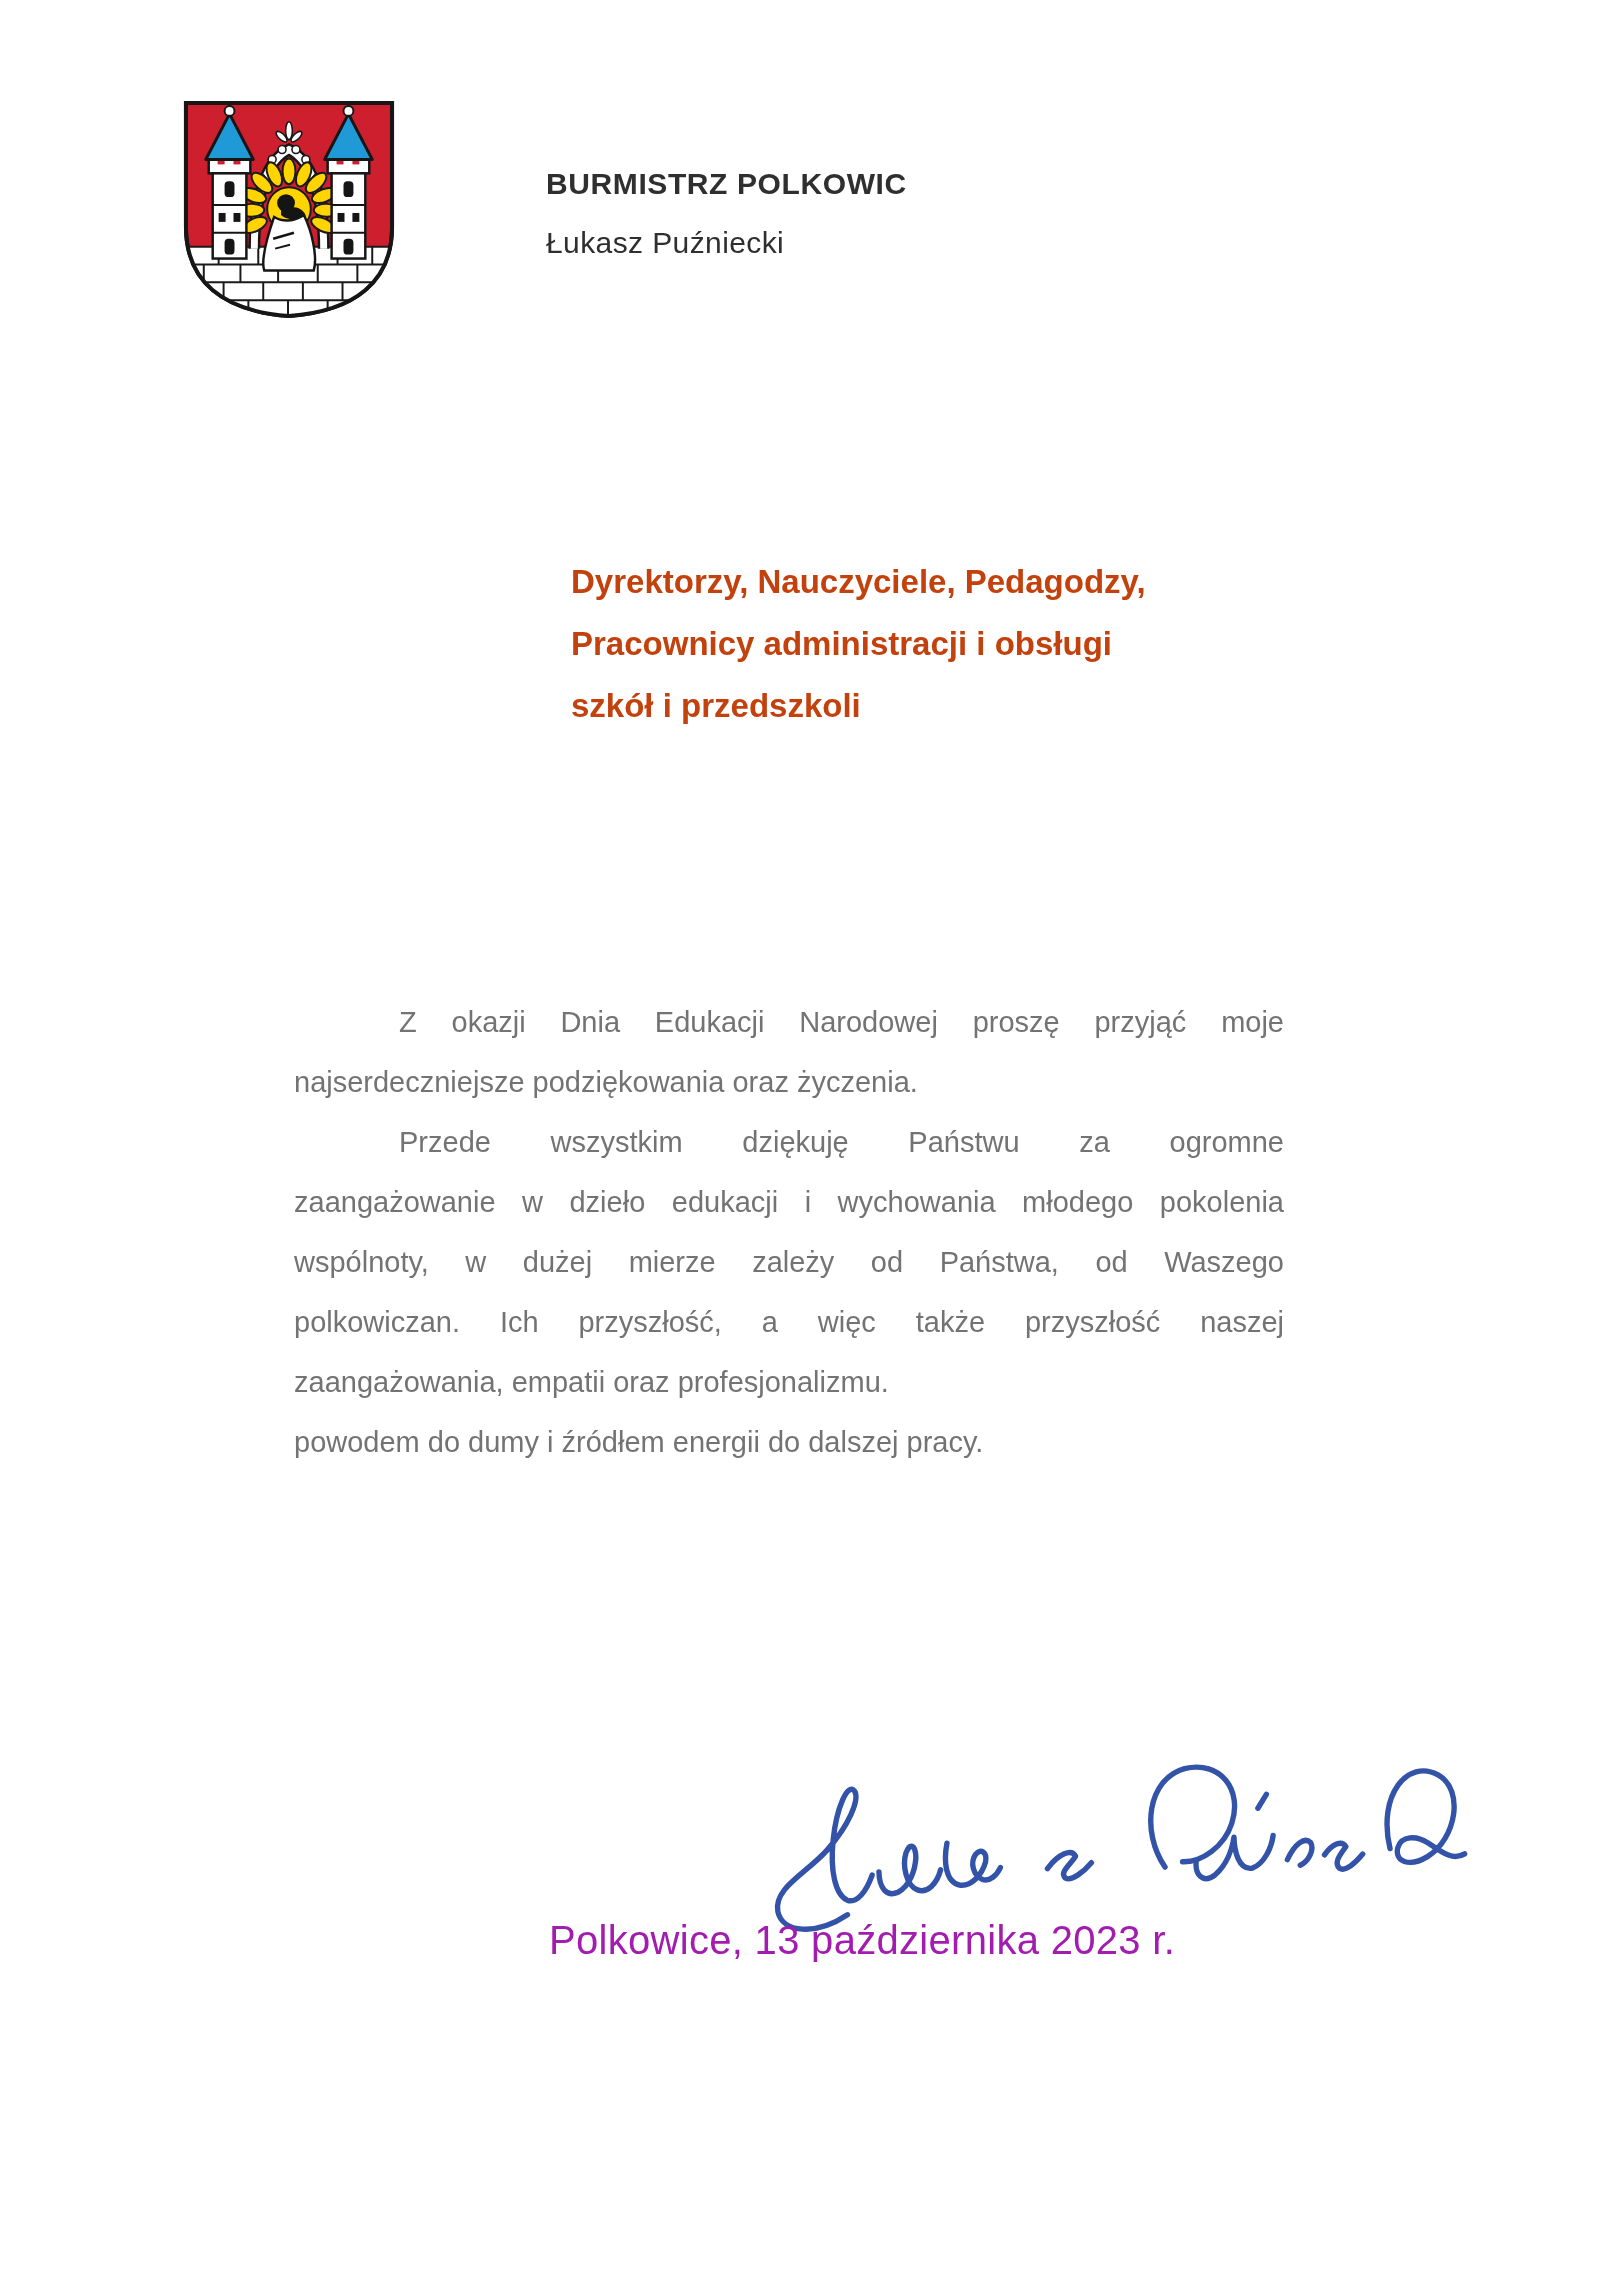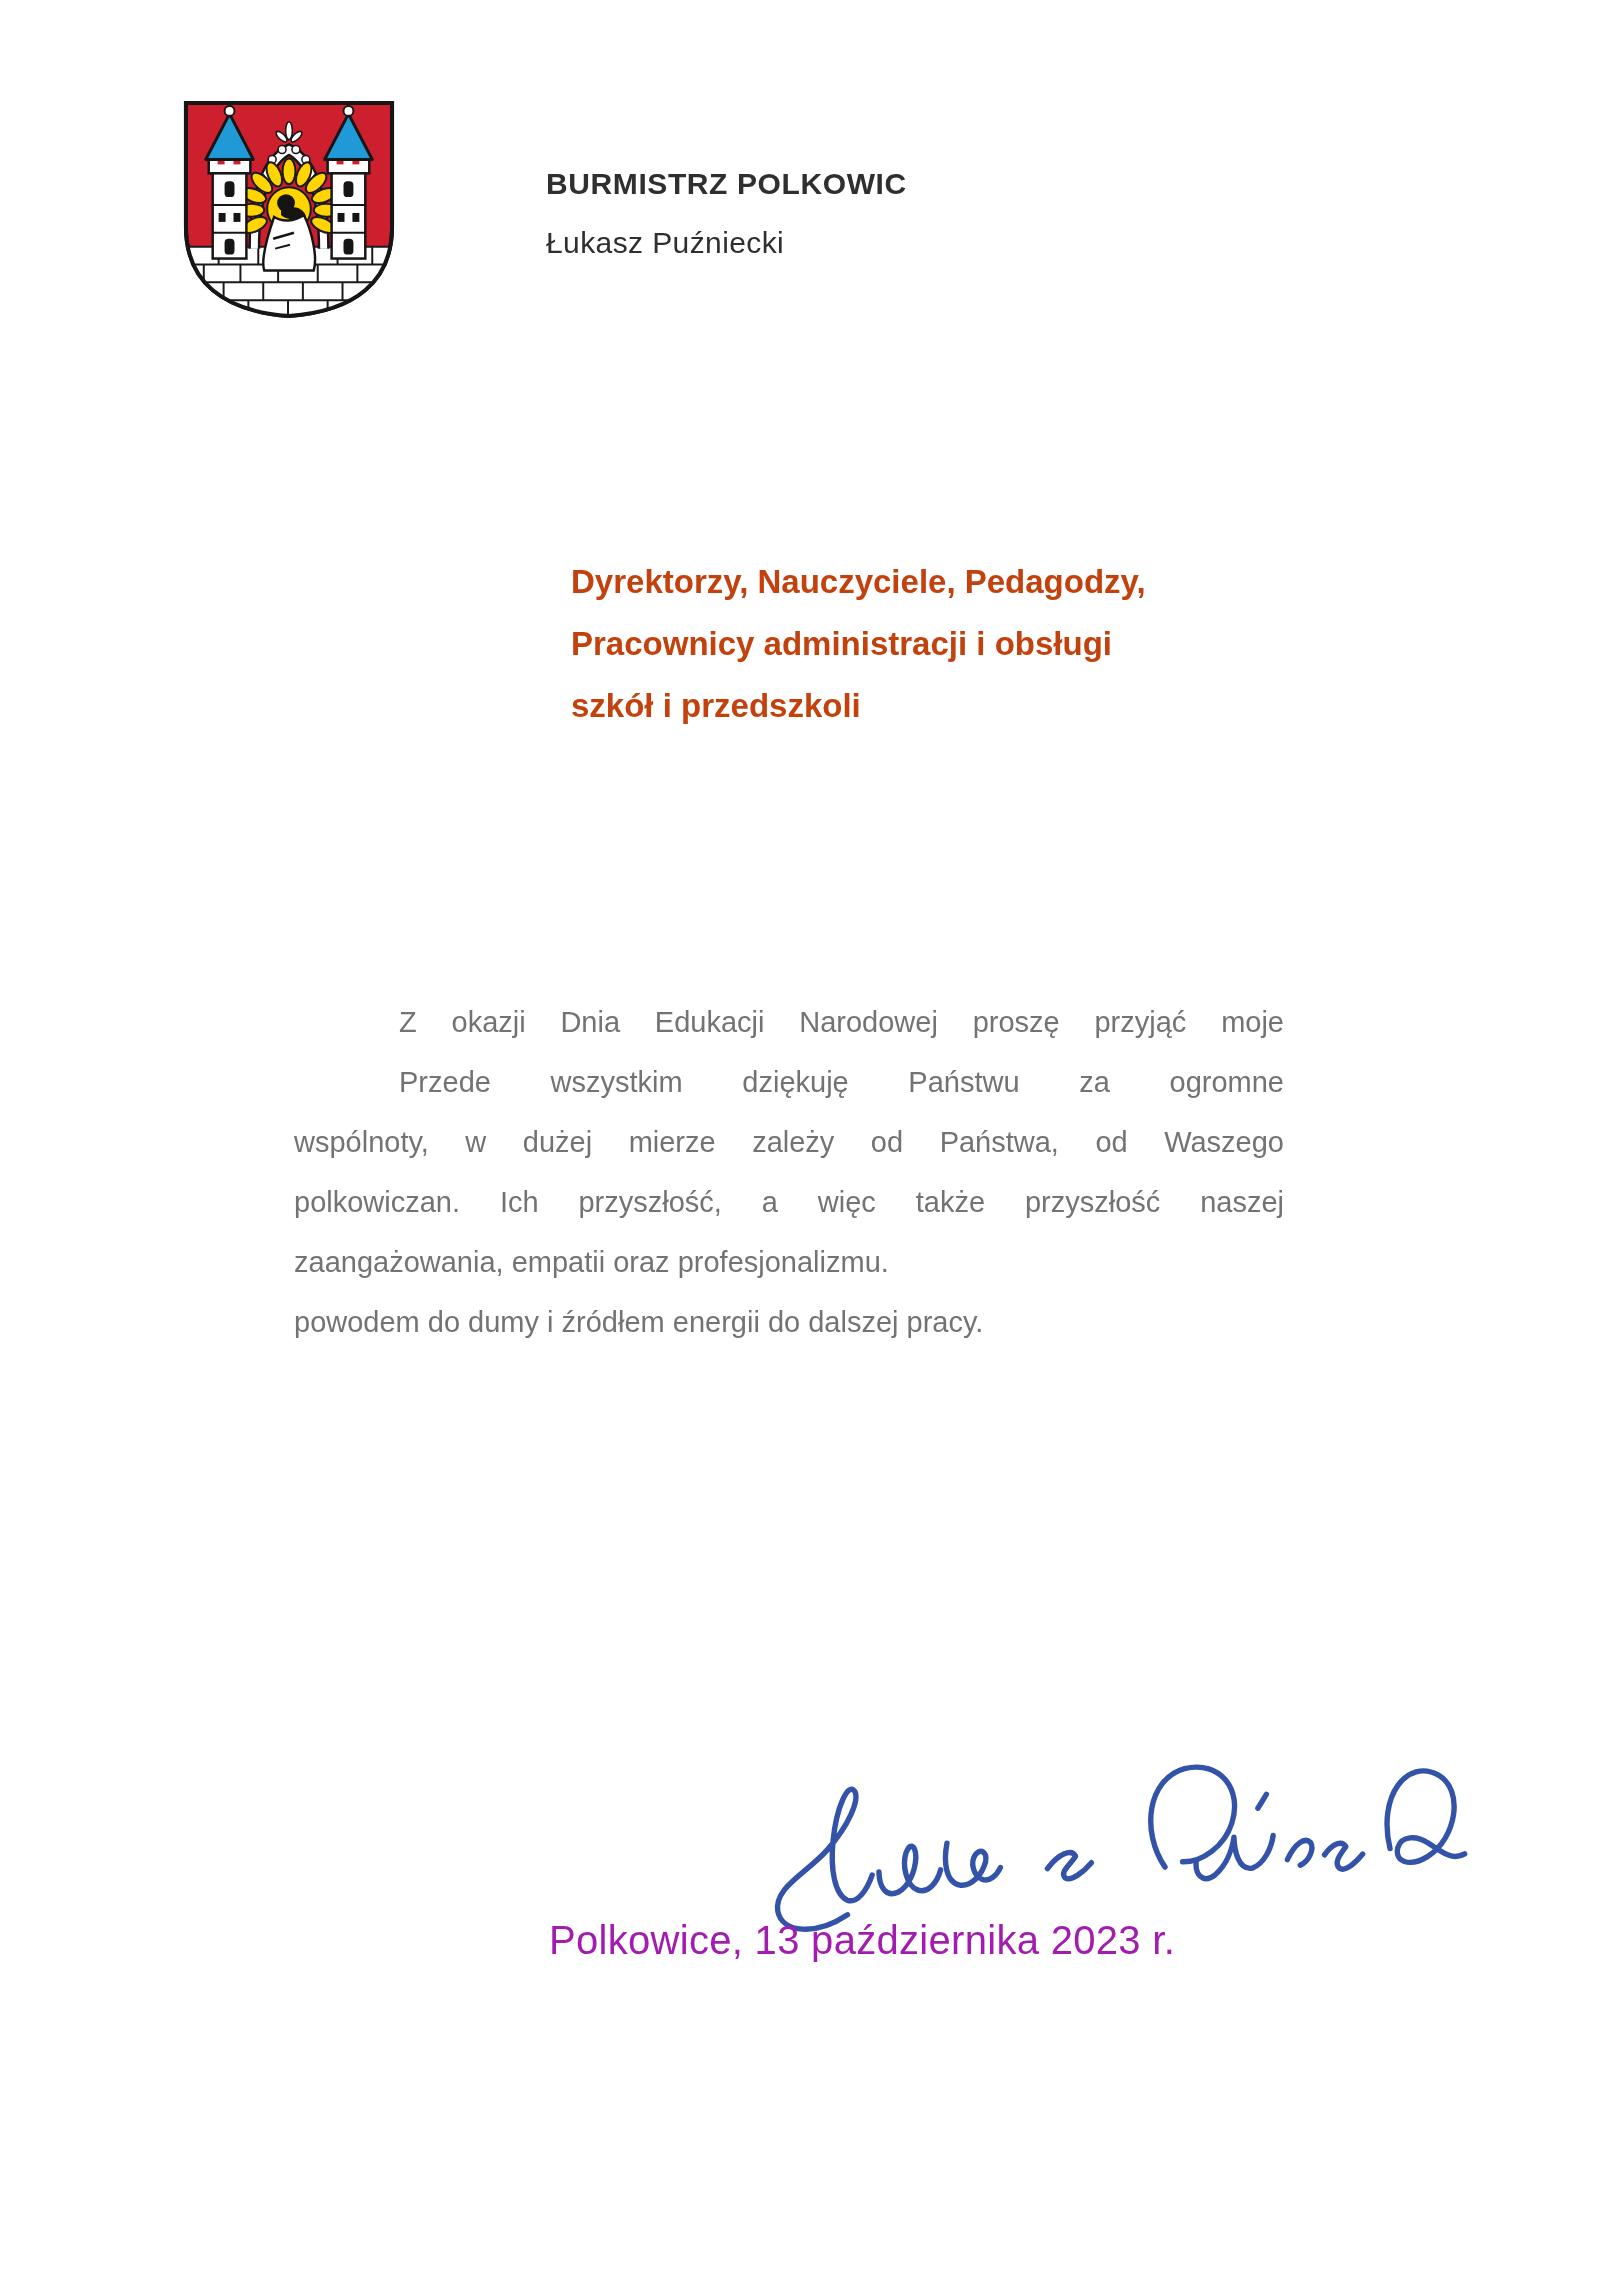--- a/index.html
+++ b/index.html
@@ -159,21 +159,23 @@
   </div>
 
   <div class="addr">
     <div>Dyrektorzy, Nauczyciele, Pedagodzy,</div>
     <div>Pracownicy administracji i obsługi</div>
     <div>szkół i przedszkoli</div>
   </div>
 
   <div class="bodytext">
     <div class="ln indent">Z okazji Dnia Edukacji Narodowej proszę przyjąć moje</div>
+    <div class="ln last">najserdeczniejsze podziękowania oraz życzenia.</div>
     <div class="ln indent">Przede wszystkim dziękuję Państwu za ogromne</div>
+    <div class="ln">zaangażowanie w dzieło edukacji i wychowania młodego pokolenia</div>
     <div class="ln">wspólnoty, w dużej mierze zależy od Państwa, od Waszego</div>
     <div class="ln">polkowiczan. Ich przyszłość, a więc także przyszłość naszej</div>
     <div class="ln last">zaangażowania, empatii oraz profesjonalizmu.</div>
     <div class="ln last">powodem do dumy i źródłem energii do dalszej pracy.</div>
   </div>
 
   <svg class="sig" viewBox="0 0 745 195">
     <g fill="none" stroke-width="5.5" stroke-linecap="round" stroke-linejoin="round" stroke="#3353a8">
       <path d="M95,163 C62,184 28,180 24,158 C20,134 54,120 76,96 C98,72 110,46 105,37 C98,27 86,54 82,86 C78,118 83,142 95,148 C105,152 115,139 121,123"></path>
       <path d="M128,120 C128,136 135,146 147,141 C159,135 165,119 166,106 C166,92 160,91 156,101 C152,113 155,134 167,139 C177,143 187,133 191,119"></path>

